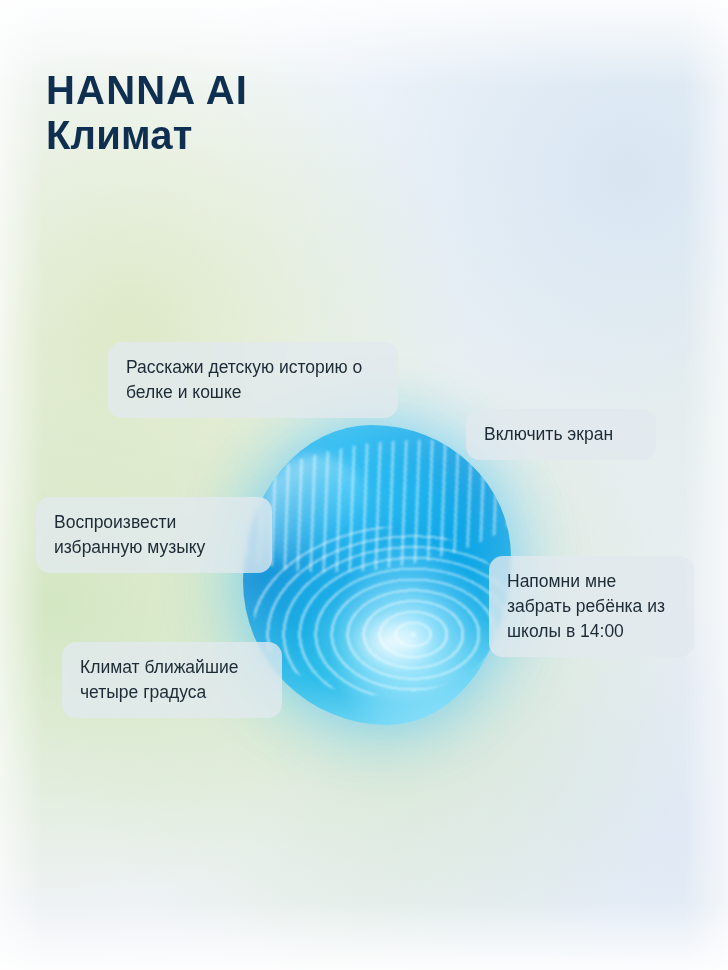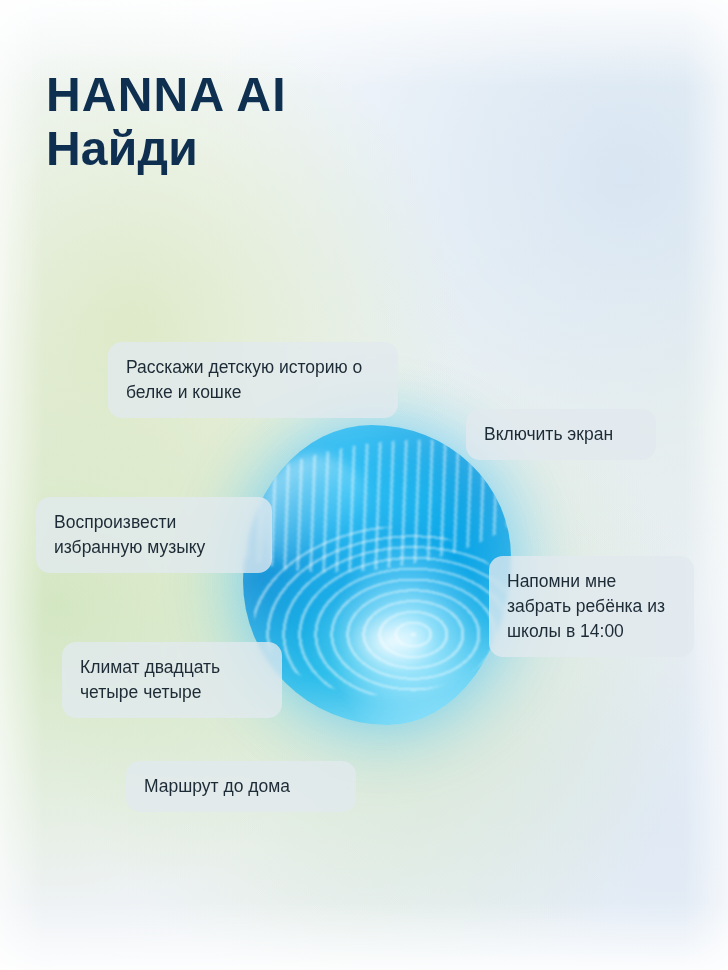--- a/index.html
+++ b/index.html
@@ -42,21 +42,21 @@
       linear-gradient(to left, rgba(255,255,255,0.6) 0%, rgba(255,255,255,0) 6%);
   }
 
   .headline {
     position: absolute;
     left: 46px;
     top: 68px;
     width: 600px;
     color: #0e2f4f;
     font-weight: 700;
-    font-size: 48px;
+    font-size: 40px;
     line-height: 1.12;
     letter-spacing: 0.2px;
     z-index: 5;
   }
   .headline .line {
     display: block;
     white-space: nowrap;
   }
   .headline .line1 { letter-spacing: 1.2px; }
 
@@ -162,35 +162,34 @@
   .b-route   { left: 126px; top: 761px;  width: 230px; }
   .b-places  { left: 432px; top: 736px;  width: 225px; }
 </style>
 </head>
 <body>
 
 <div class="poster">
 
   <div class="headline">
     <span class="line line1">HANNA AI</span>
-    <span class="line line2">Найди</span>
+    <span class="line line2">Климат</span>
   </div>
 
   <div class="orb-wrap">
     <div class="orb-glow"></div>
     <div class="orb">
       <div class="swirl s1"></div>
       <div class="swirl s2"></div>
       <div class="swirl s3"></div>
       <div class="swirl s4"></div>
       <div class="swirl s5"></div>
       <div class="swirl s6"></div>
     </div>
   </div>
 
   <div class="bubble b-story">Расскажи детскую историю о белке и кошке</div>
   <div class="bubble b-screen">Включить экран</div>
   <div class="bubble b-music">Воспроизвести избранную музыку</div>
   <div class="bubble b-remind">Напомни мне забрать ребёнка из школы в 14:00</div>
-  <div class="bubble b-climate">Климат двадцать четыре четыре</div>
-  <div class="bubble b-route">Маршрут до дома</div>
+  <div class="bubble b-climate">Климат ближайшие четыре градуса</div>
 
 </div>
 
 </body></html>

